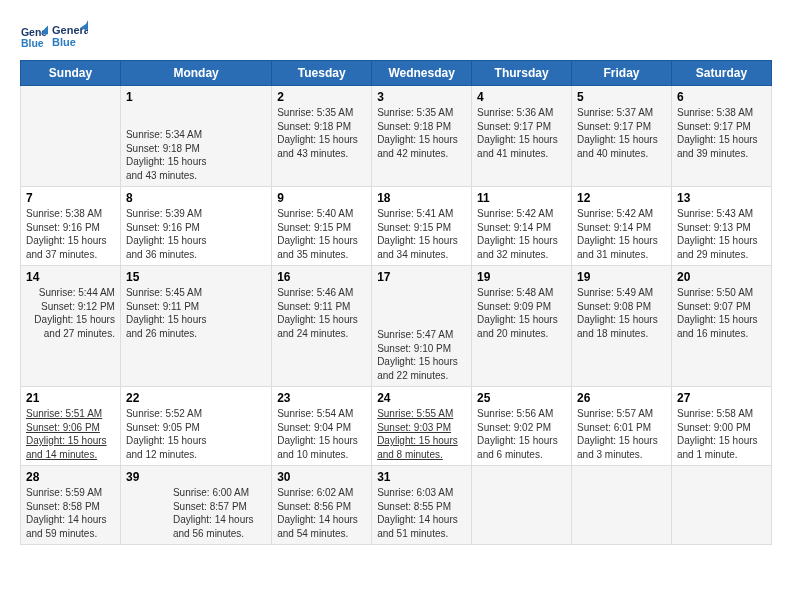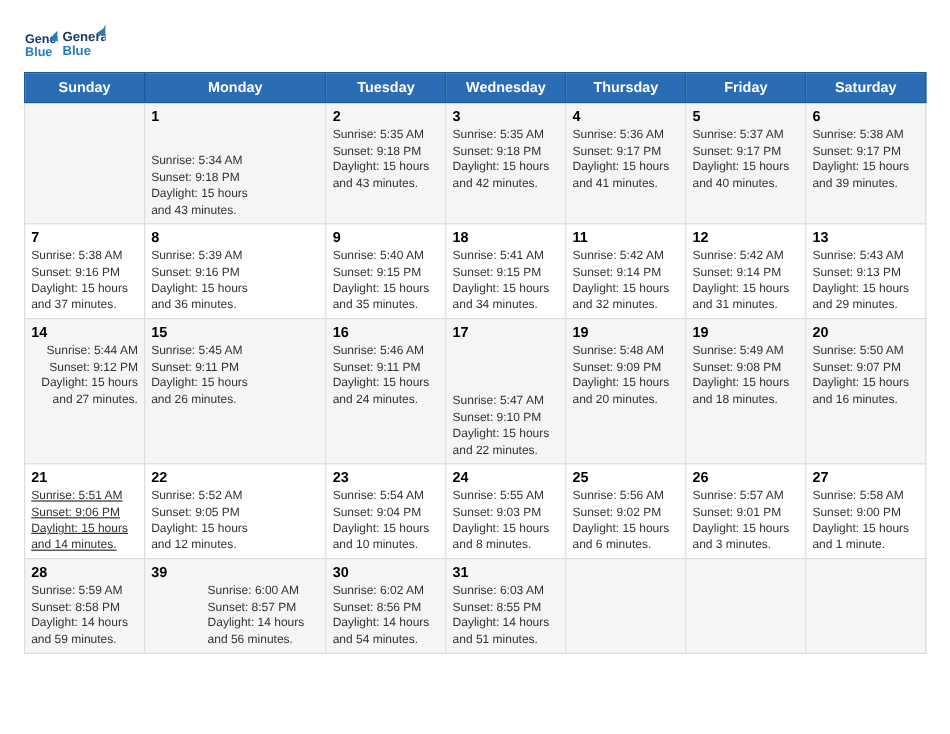--- a/index.html
+++ b/index.html
@@ -289,36 +289,36 @@
           </td>
           <td>
             <span class="day-num">23</span>
             <div class="cell-text" style="white-space: pre-line;">Sunrise: 5:54 AM
 Sunset: 9:04 PM
 Daylight: 15 hours
 and 10 minutes.</div>
           </td>
           <td>
             <span class="day-num">24</span>
-            <div class="cell-text" style="white-space: pre-line;">Sunrise: 5:55 AM
+            <div class="cell-text" style="white-space: pre-line; text-decoration: underline;">Sunrise: 5:55 AM
 Sunset: 9:03 PM
 Daylight: 15 hours
 and 8 minutes.</div>
           </td>
           <td>
             <span class="day-num">25</span>
             <div class="cell-text" style="white-space: pre-line;">Sunrise: 5:56 AM
 Sunset: 9:02 PM
 Daylight: 15 hours
 and 6 minutes.</div>
           </td>
           <td>
             <span class="day-num">26</span>
             <div class="cell-text" style="white-space: pre-line;">Sunrise: 5:57 AM
-Sunset: 9:01 PM
+Sunset: 6:01 PM
 Daylight: 15 hours
 and 3 minutes.</div>
           </td>
           <td>
             <span class="day-num">27</span>
             <div class="cell-text" style="white-space: pre-line;">Sunrise: 5:58 AM
 Sunset: 9:00 PM
 Daylight: 15 hours
 and 1 minute.</div>
           </td>

